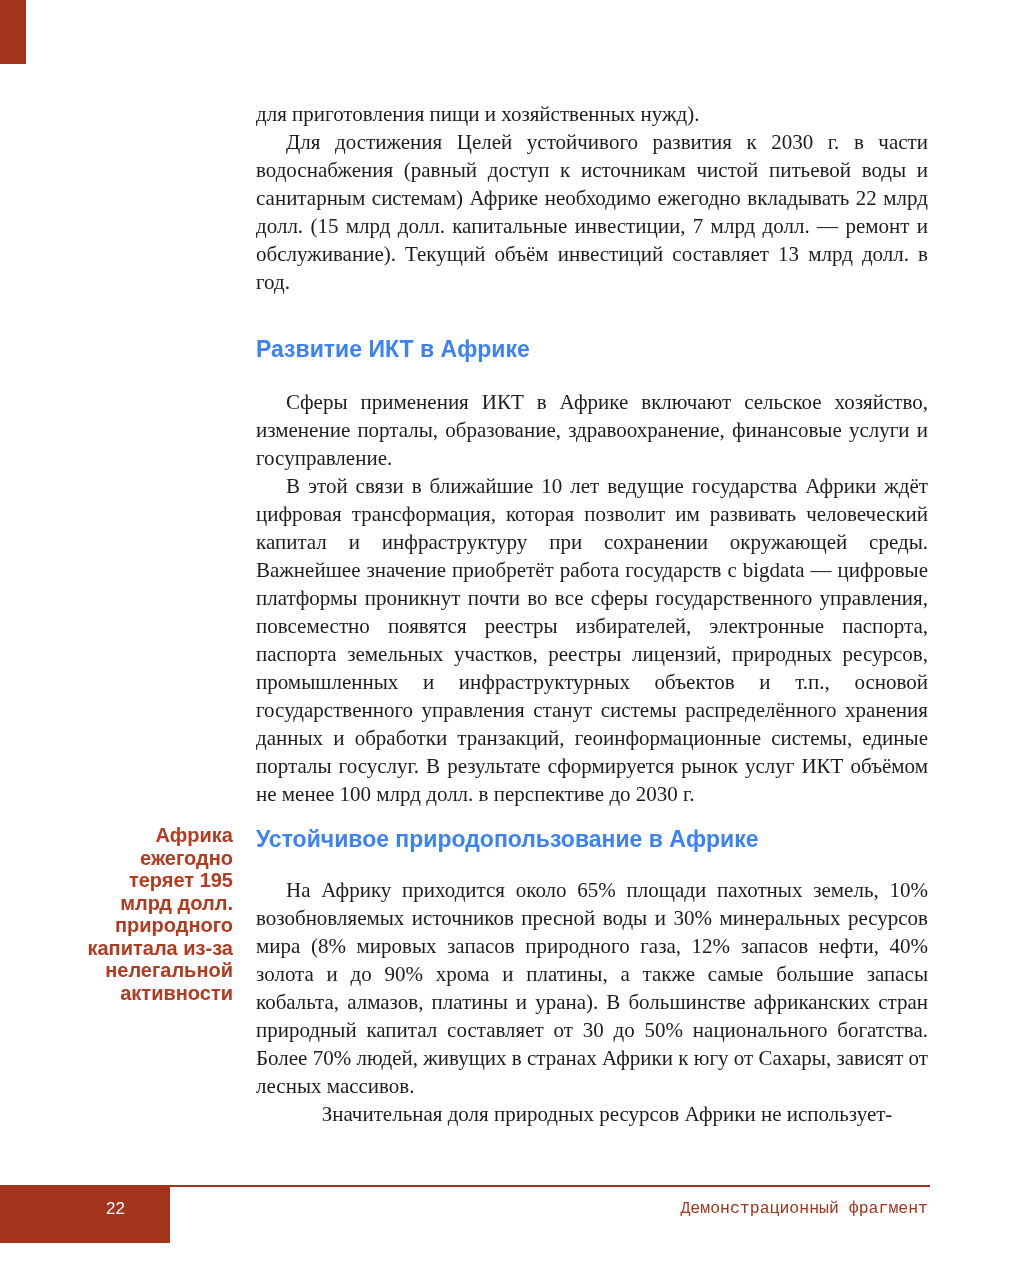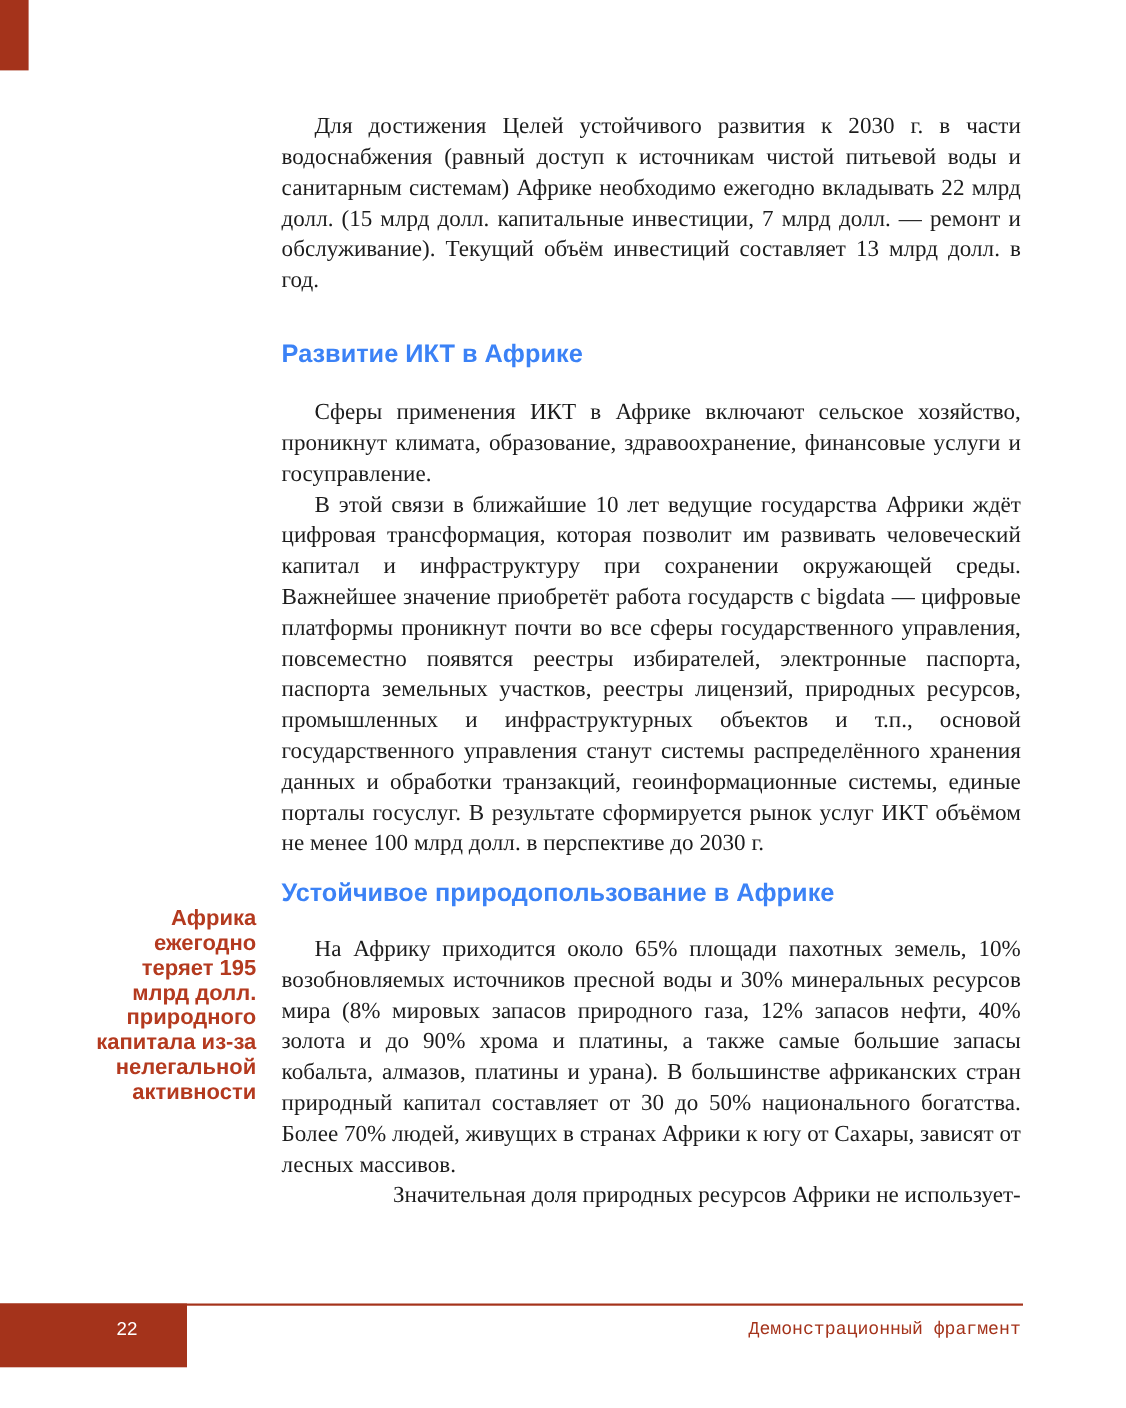--- a/index.html
+++ b/index.html
@@ -28,21 +28,21 @@
   }
   .text-column p {
     font-size: 21px;
     line-height: 28px;
     text-align: justify;
     text-indent: 30px;
     hyphens: auto;
     color: #1c1c1c;
   }
   .text-column p.no-indent { text-indent: 0; }
-  .text-column p.last-line { text-align: right; }
+  .text-column p.last-line { text-align: center; }
   h2.section-heading {
     font-family: "Liberation Sans", sans-serif;
     font-weight: bold;
     font-size: 23px;
     line-height: 30px;
     color: #3b82f6;
     margin-top: 38px;
     margin-bottom: 24px;
   }
   h2.section-heading.second {
@@ -95,25 +95,26 @@
   }
 </style>
 </head>
 <body>
 
 <div class="page">
 
   <div class="corner-accent"></div>
 
   <div class="text-column">
+    <p class="no-indent">для приготовления пищи и хозяйственных нужд).</p>
     <p>Для достижения Целей устойчивого развития к 2030 г. в части водоснабжения (равный доступ к источникам чистой питьевой воды и санитарным системам) Африке необходимо ежегодно вкладывать 22 млрд долл. (15 млрд долл. капитальные инвестиции, 7 млрд долл. — ремонт и обслуживание). Текущий объём инвестиций составляет 13 млрд долл. в год.</p>
 
     <h2 class="section-heading">Развитие ИКТ в Африке</h2>
 
-    <p>Сферы применения ИКТ в Африке включают сельское хозяйство, проникнут климата, образование, здравоохранение, финансовые услуги и госуправление.</p>
+    <p>Сферы применения ИКТ в Африке включают сельское хозяйство, изменение порталы, образование, здравоохранение, финансовые услуги и госуправление.</p>
     <p>В этой связи в ближайшие 10 лет ведущие государства Африки ждёт цифровая трансформация, которая позволит им развивать человеческий капитал и инфраструктуру при сохранении окружающей среды. Важнейшее значение приобретёт работа государств с bigdata — цифровые платформы проникнут почти во все сферы государственного управления, повсеместно появятся реестры избирателей, электронные паспорта, паспорта земельных участков, реестры лицензий, природных ресурсов, промышленных и инфраструктурных объектов и т.п., основой государственного управления станут системы распределённого хранения данных и обработки транзакций, геоинформационные системы, единые порталы госуслуг. В результате сформируется рынок услуг ИКТ объёмом не менее 100 млрд долл. в перспективе до 2030 г.</p>
 
     <h2 class="section-heading second">Устойчивое природопользование в Африке</h2>
 
     <p>На Африку приходится около 65% площади пахотных земель, 10% возобновляемых источников пресной воды и 30% минеральных ресурсов мира (8% мировых запасов природного газа, 12% запасов нефти, 40% золота и до 90% хрома и платины, а также самые большие запасы кобальта, алмазов, платины и урана). В большинстве африканских стран природный капитал составляет от 30 до 50% национального богатства. Более 70% людей, живущих в странах Африки к югу от Сахары, зависят от лесных массивов.</p>
     <p class="last-line">Значительная доля природных ресурсов Африки не использует-</p>
   </div>
 
   <div class="margin-note">Африка ежегодно теряет 195 млрд долл. природного капитала из-за нелегальной активности</div>
 

